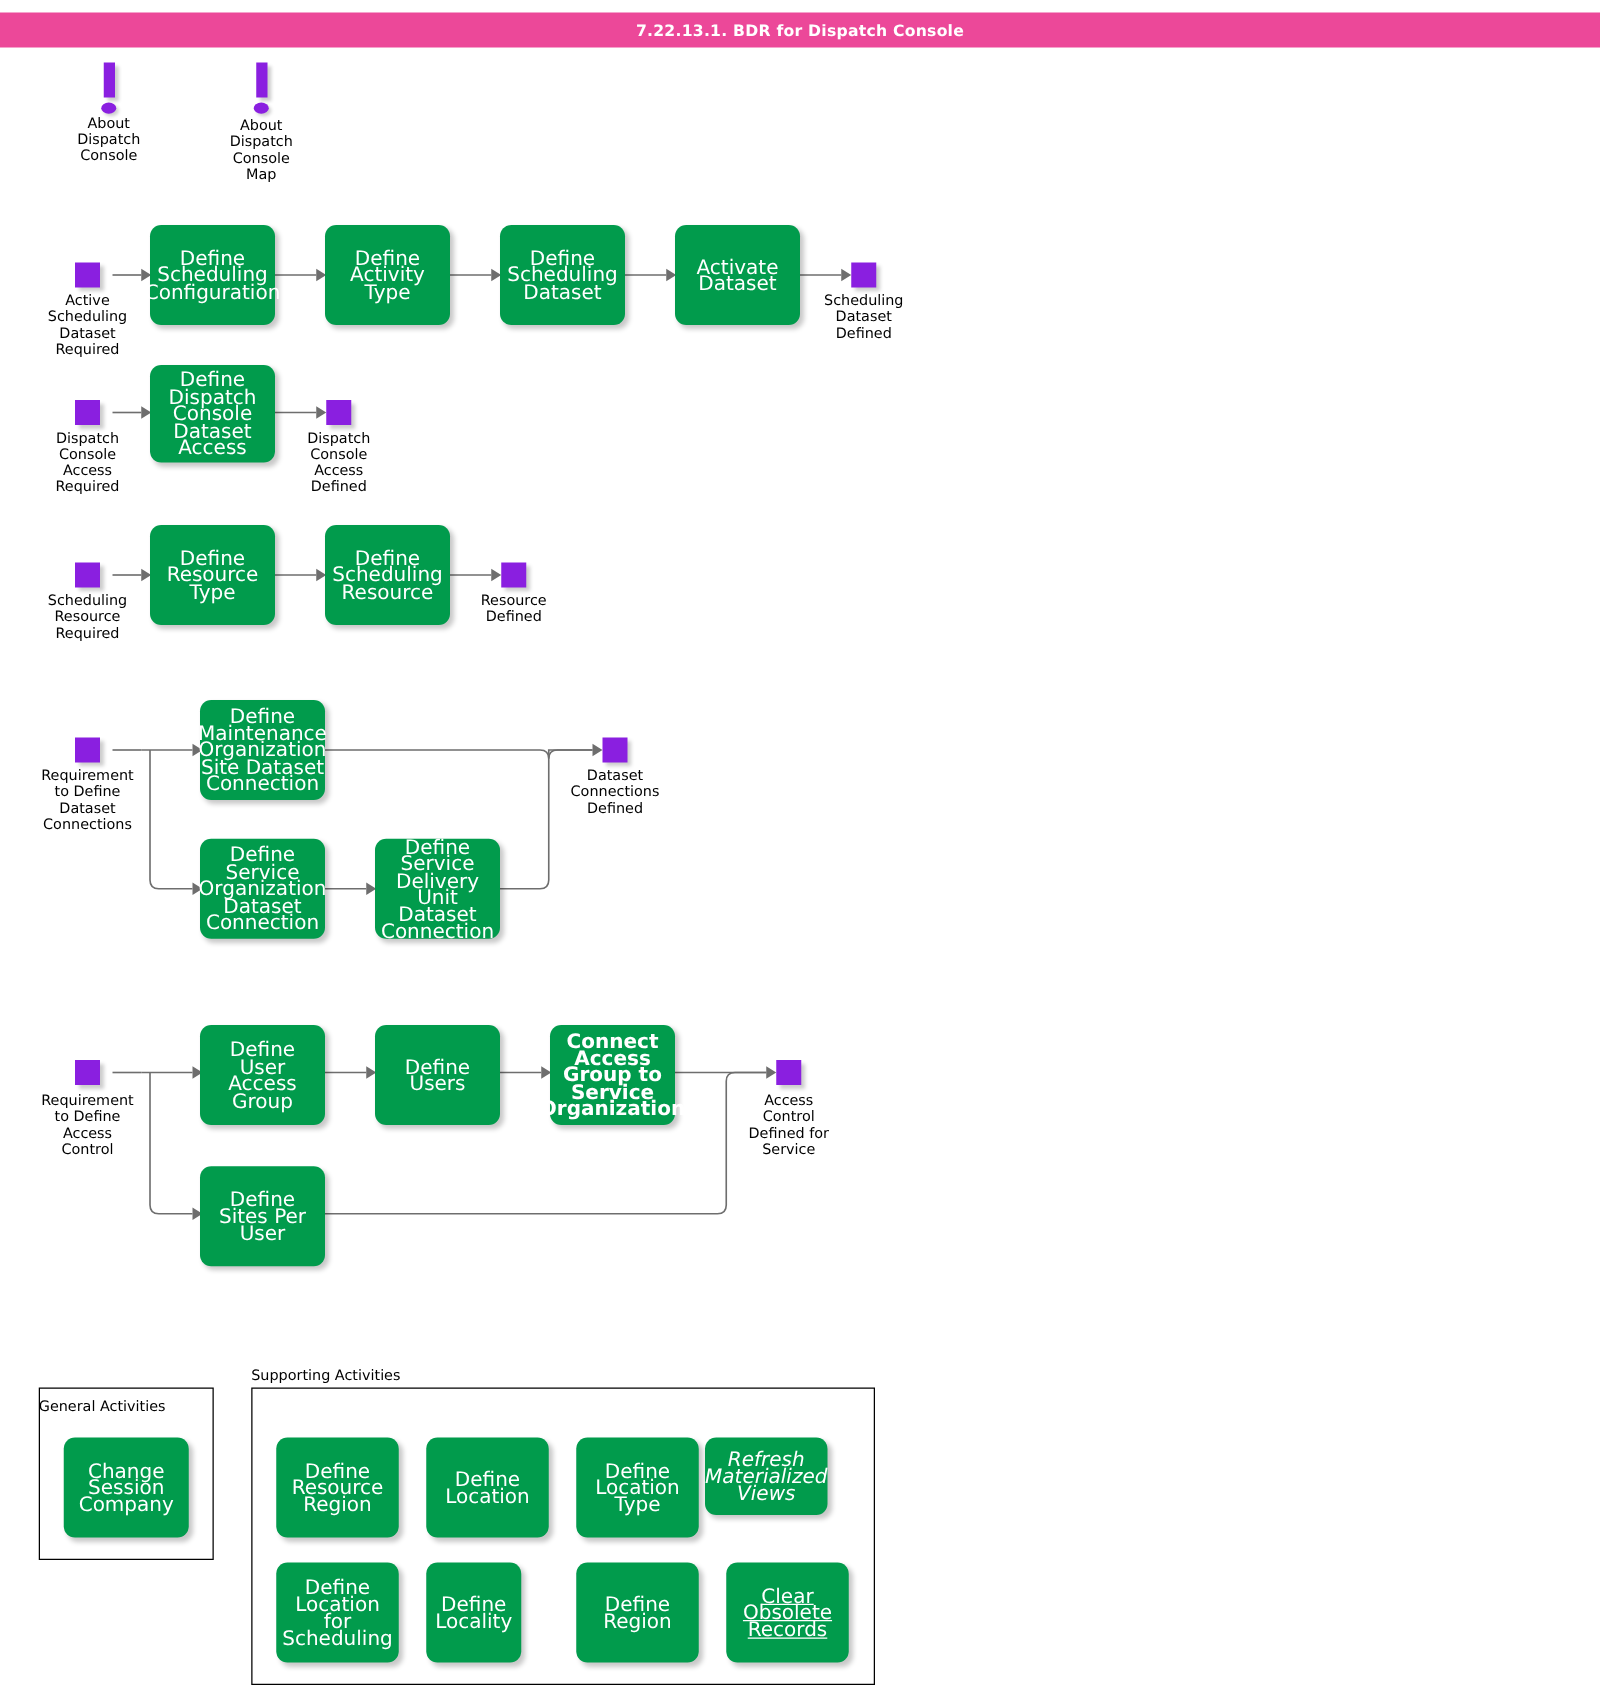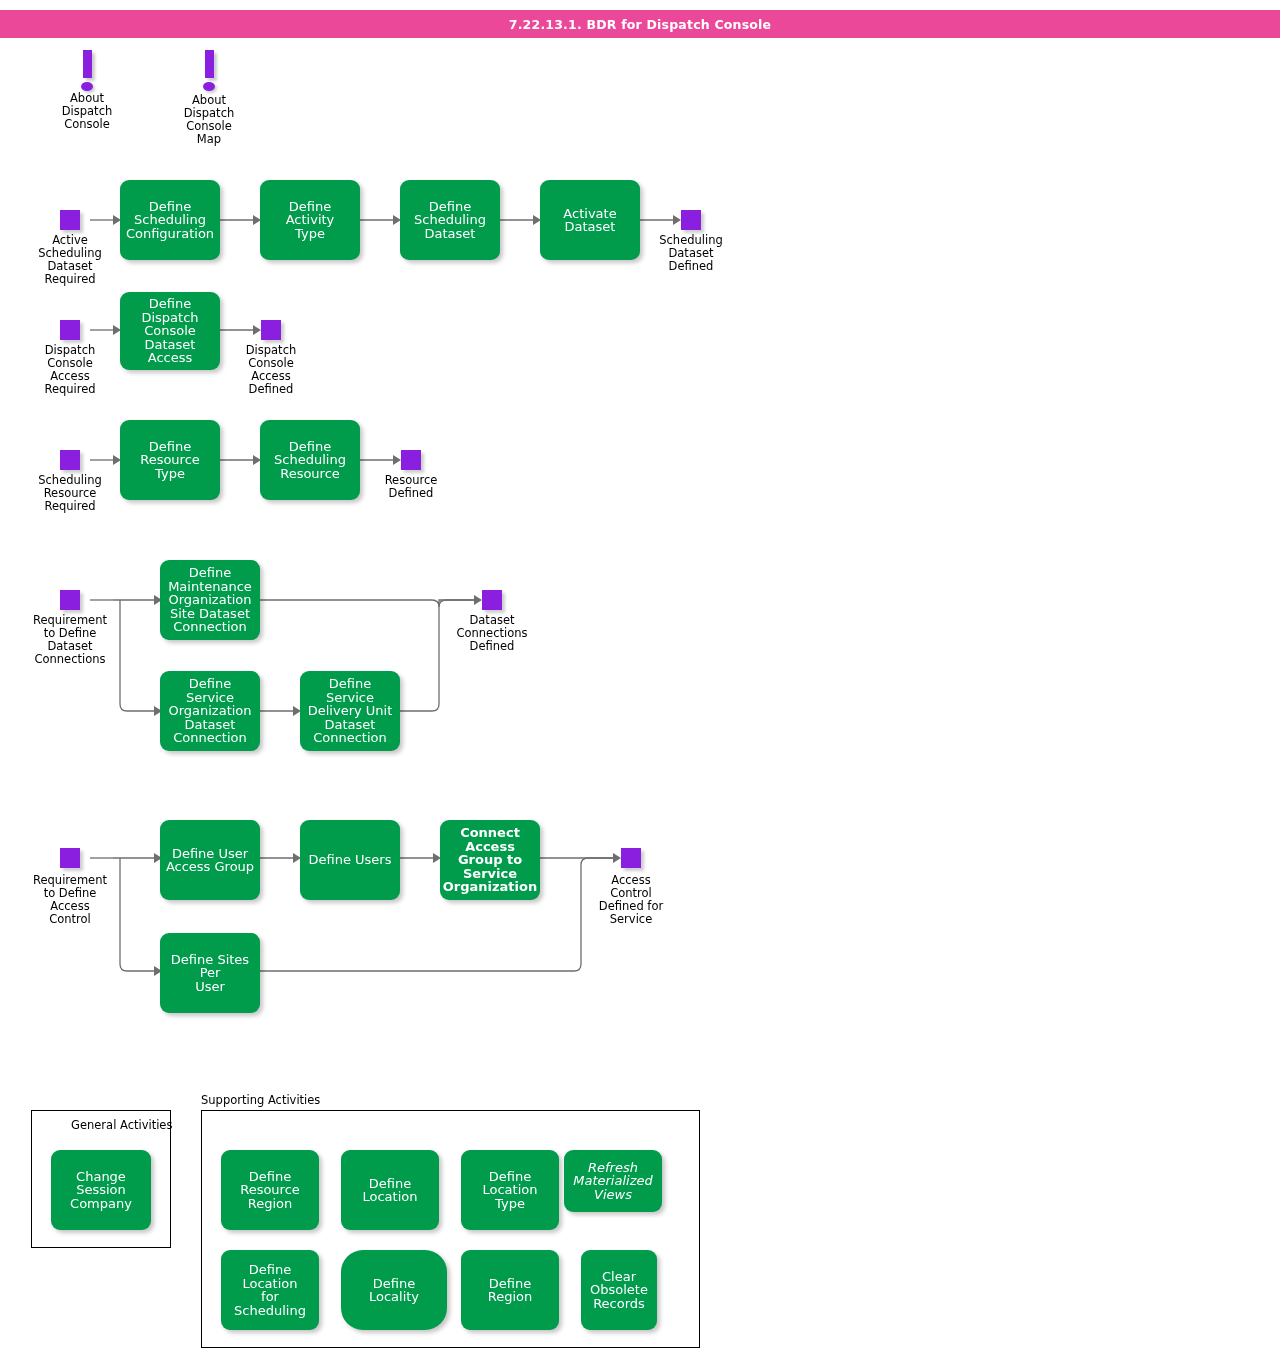--- a/index.html
+++ b/index.html
@@ -40,21 +40,21 @@
   }
 
   
   .node {
     position: absolute;
     background: #019B4C;
     border-radius: 9px;
     box-shadow: 3px 3px 4px rgba(0,0,0,0.22);
     color: #ffffff;
     font-family: "DejaVu Sans", sans-serif;
-    font-size: 13px;
+    font-size: 16px;
     line-height: 13.5px;
     display: flex;
     align-items: center;
     justify-content: center;
     text-align: center;
     padding: 2px 5px;
     box-sizing: border-box;
     white-space: pre-line;
   }
 
@@ -355,37 +355,37 @@
   <div class="node" style="left:160px; top:933px; width:100px; height:80px;">Define Sites Per
 User</div>
 
   <div class="term" style="left:621px; top:848px;"></div>
   <div class="term-label" style="left:581px; top:874px; width:100px;">Access
 Control
 Defined for
 Service</div>
 
   <div class="frame" style="left:31px; top:1110px; width:140px; height:138px;"></div>
-  <div class="frame-caption" style="left:31px; top:1118px; width:140px;padding-left:40px;">General Activities</div>
+  <div class="frame-caption" style="left:31px; top:1118px; width:140px;">General Activities</div>
   <div class="node" style="left:51px; top:1150px; width:100px; height:80px;">Change
 Session
 Company</div>
 
   <div class="frame" style="left:201px; top:1110px; width:499px; height:238px;"></div>
   <div class="frame-caption" style="left:201px; top:1093px; width:499px;">Supporting Activities</div>
 
   <div class="node" style="left:221px; top:1150px; width:98px; height:80px;">Define Resource
 Region</div>
   <div class="node" style="left:341px; top:1150px; width:98px; height:80px;">Define Location</div>
   <div class="node" style="left:461px; top:1150px; width:98px; height:80px;">Define Location
 Type</div>
   <div class="node" style="left:564px; top:1150px; width:98px; height:62px;font-style:italic;">Refresh
 Materialized
 Views</div>
 
   <div class="node" style="left:221px; top:1250px; width:98px; height:80px;">Define Location
 for Scheduling</div>
-  <div class="node" style="left:341px; top:1250px; width:106px; height:80px;border-radius:22px;">Define Locality</div>
+  <div class="node" style="left:341px; top:1250px; width:76px; height:80px;">Define Locality</div>
   <div class="node" style="left:461px; top:1250px; width:98px; height:80px;">Define Region</div>
-  <div class="node" style="left:581px; top:1250px; width:76px; height:80px;">Clear Obsolete
+  <div class="node" style="left:581px; top:1250px; width:98px; height:80px;text-decoration:underline;">Clear Obsolete
 Records</div>
 
 </div>
 
 </body></html>

